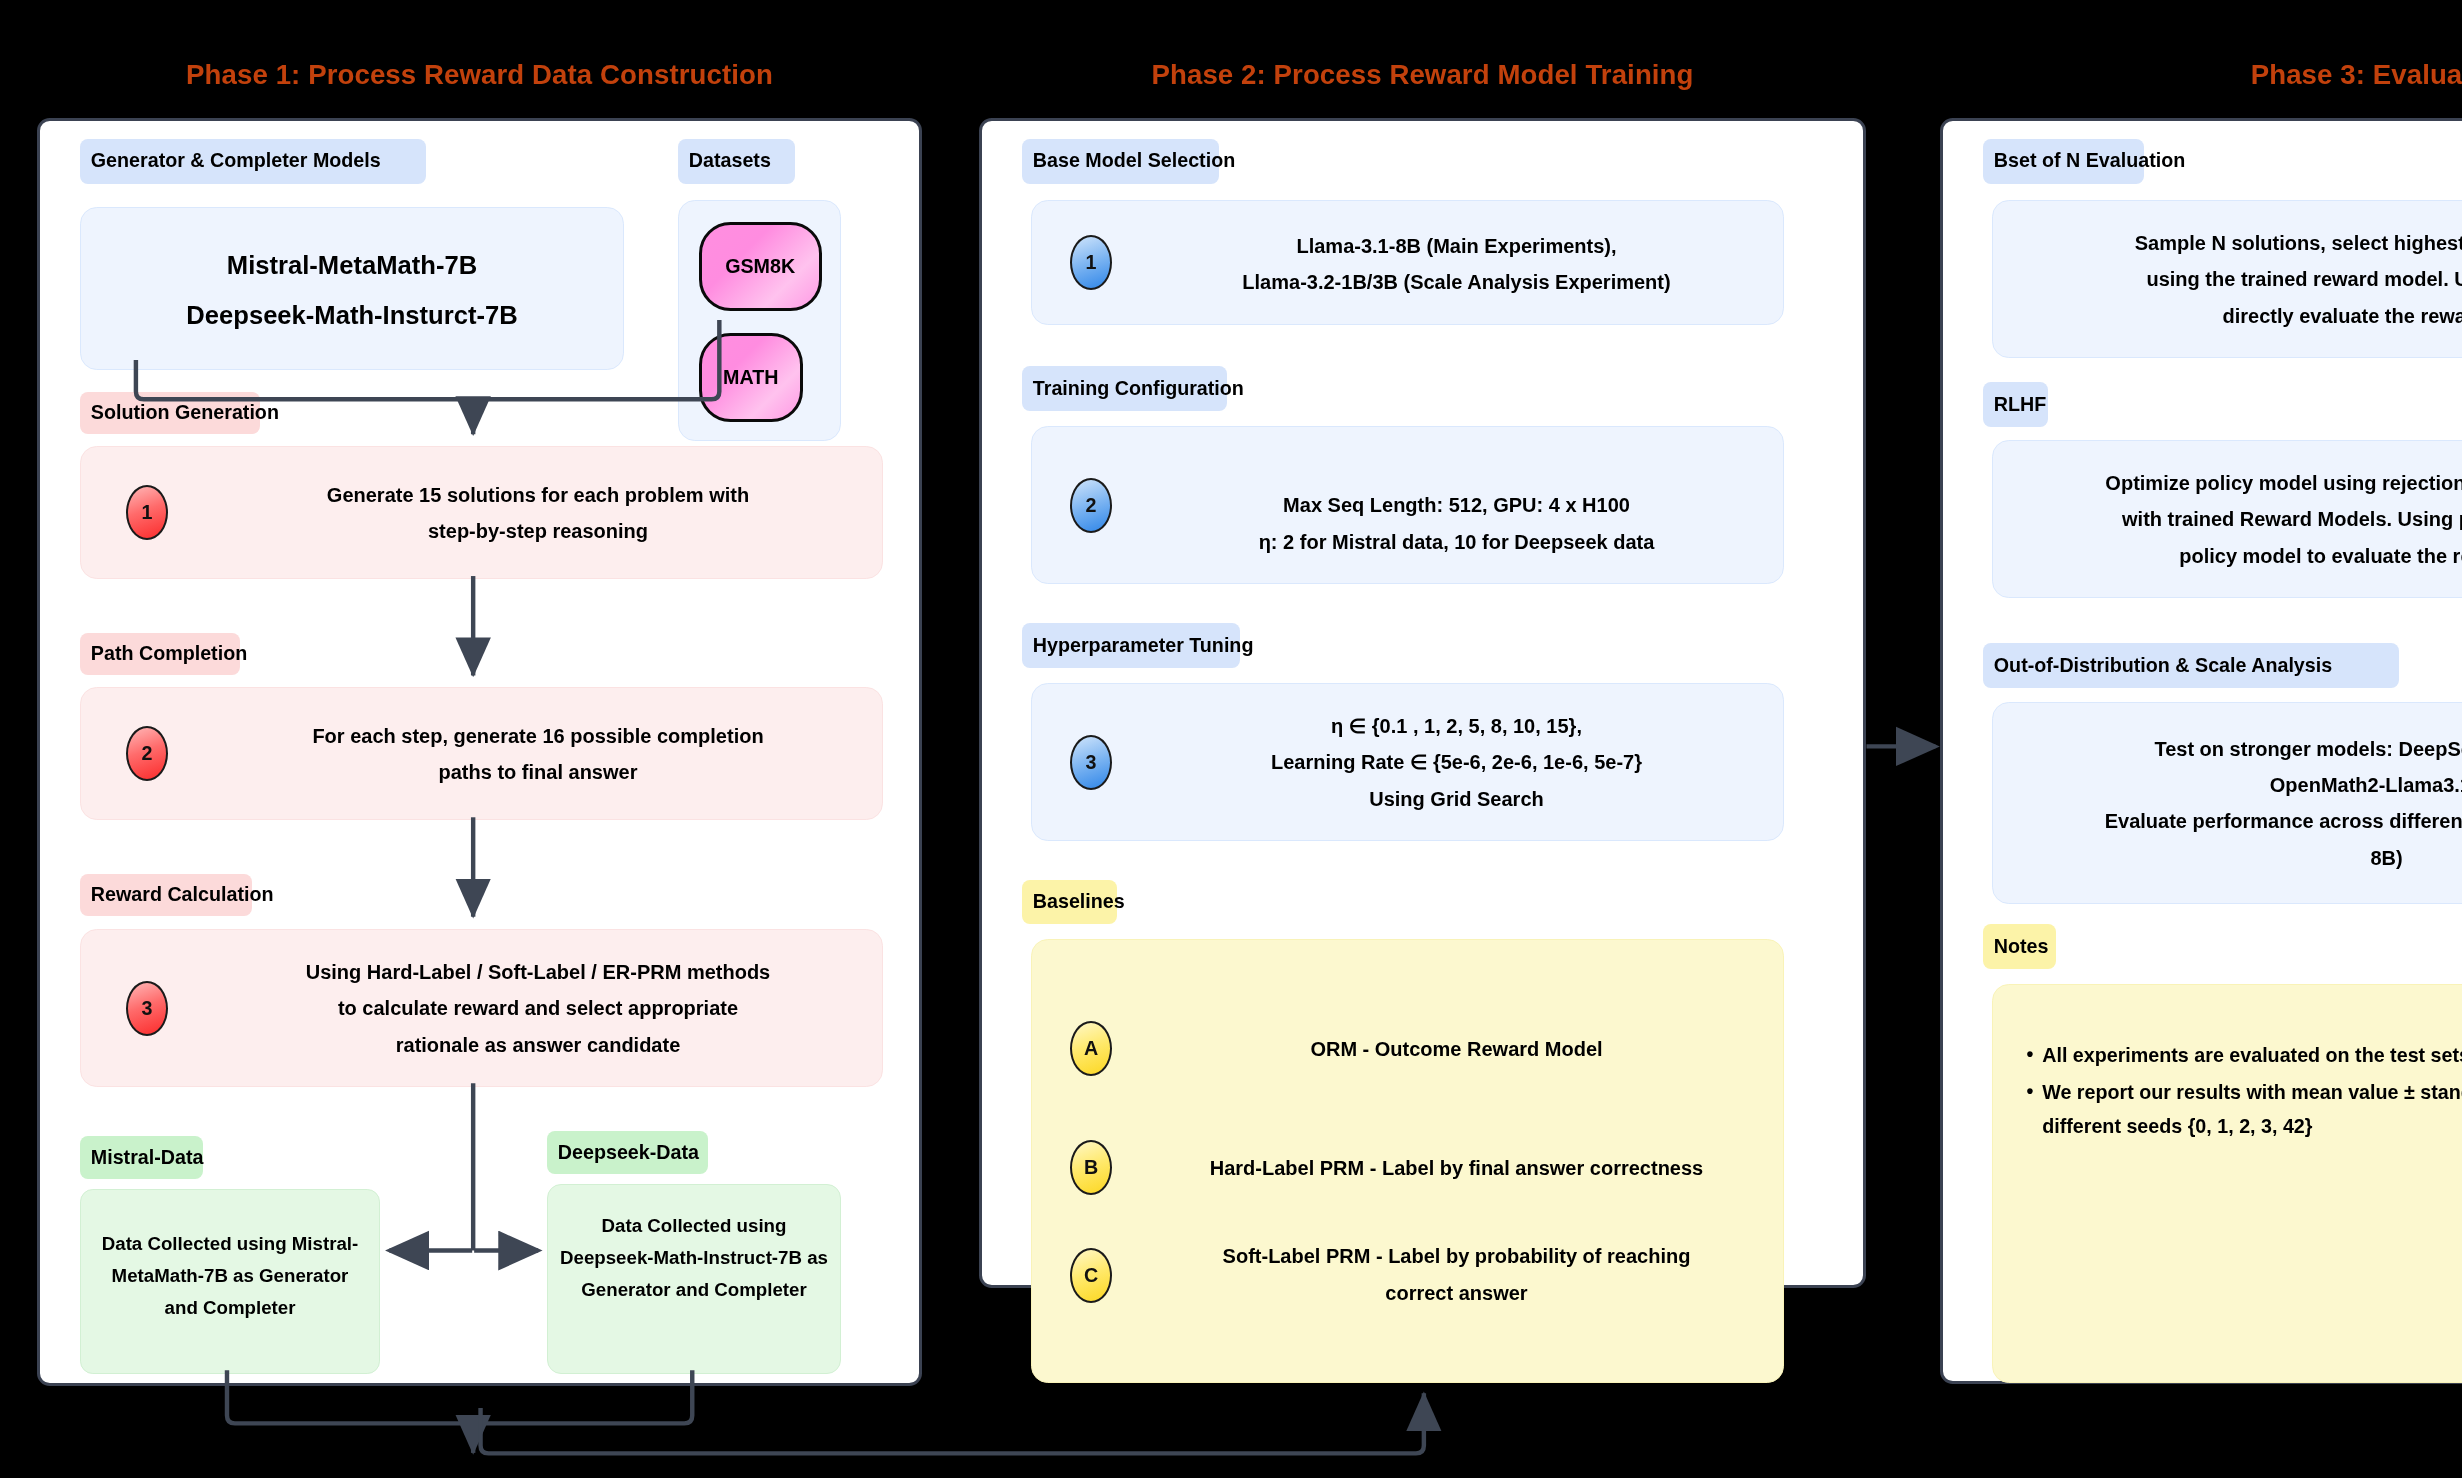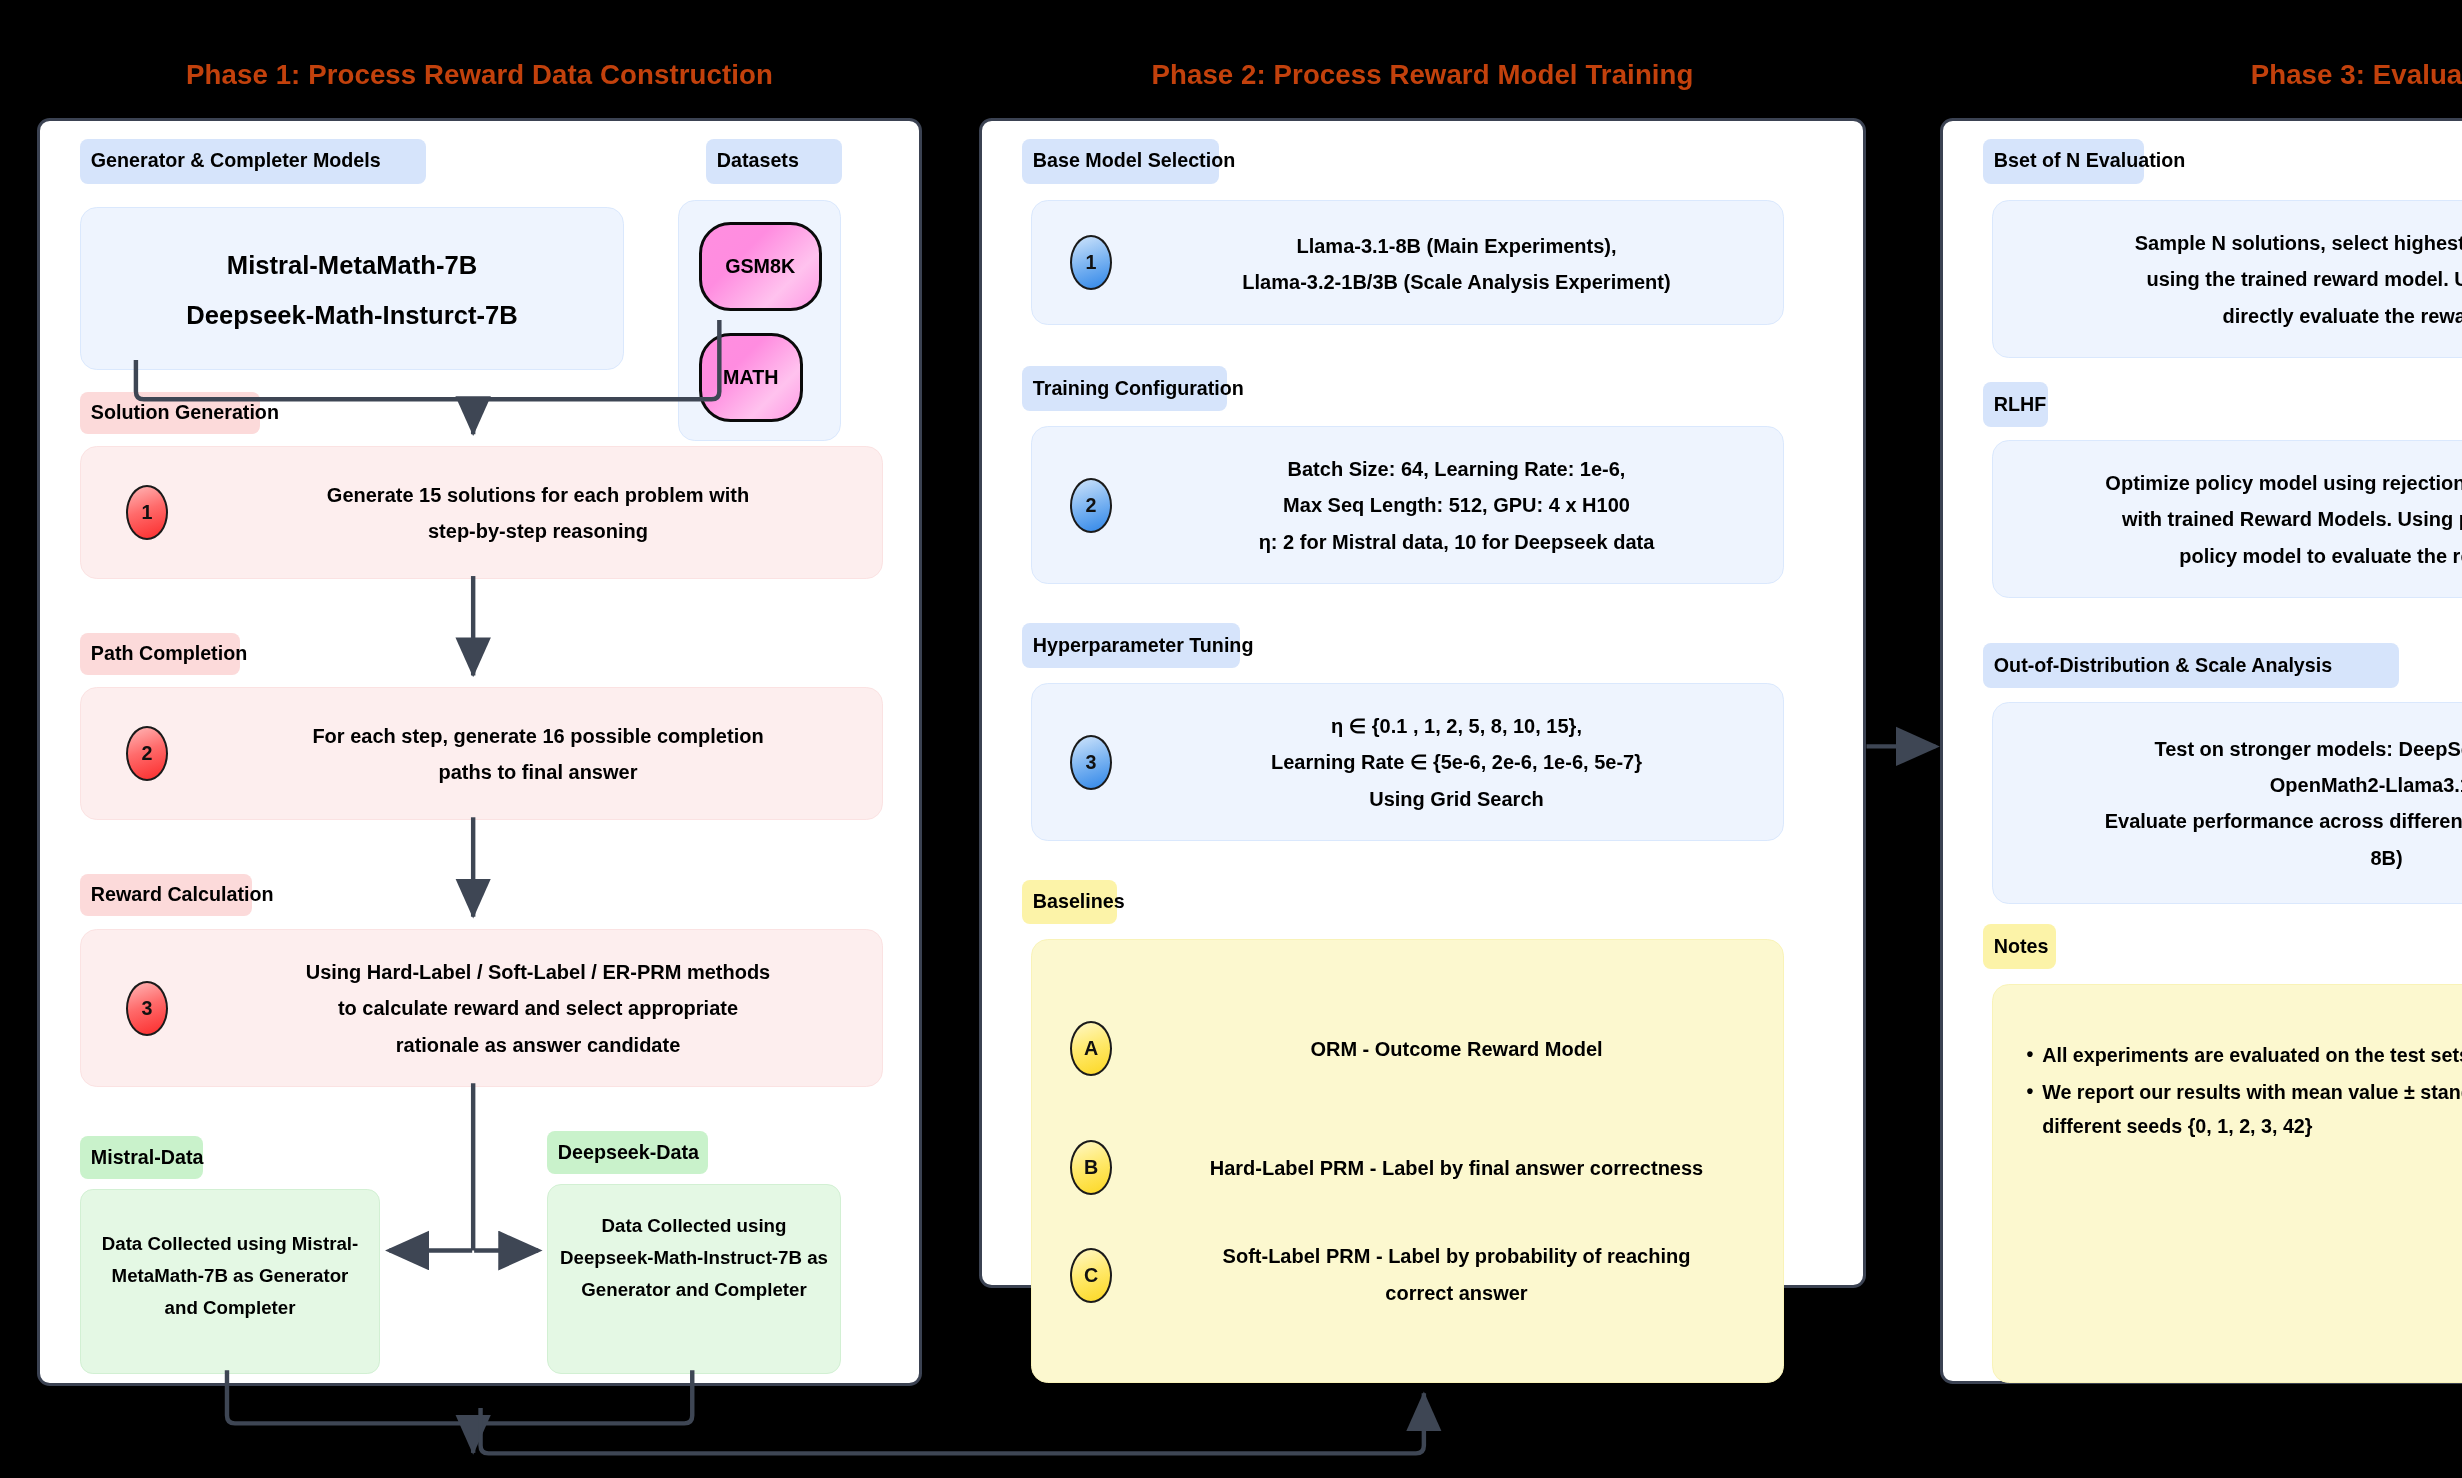--- a/index.html
+++ b/index.html
@@ -91,21 +91,21 @@
   <div class="phase-title" style="left:37px;width:885px;top:59px;">Phase 1: Process Reward Data Construction</div>
   <div class="phase-title" style="left:979px;width:887px;top:59px;">Phase 2: Process Reward Model Training</div>
   <div class="phase-title" style="left:1940px;width:884px;top:59px;">Phase 3:  Evaluation</div>
 
   <div class="panel" style="left:37px;top:118px;width:885px;height:1268px;">
 
     <div class="chip chip-blue" style="left:40px;top:17.7px;width:346px;height:45px;">
       <span>Generator &amp; Completer Models</span>
     </div>
 
-    <div class="chip chip-blue" style="left:638px;top:17.7px;width:136px;height:45px;margin-left:28px;">
+    <div class="chip chip-blue" style="left:638px;top:17.7px;width:117px;height:45px;">
       <span>Datasets</span>
     </div>
 
     <div class="card card-blue" style="left:40px;top:86px;width:544px;height:163px;">
       <div class="card-text" style="top:35px;font-size:25.6px;">Mistral-MetaMath-7B</div>
       <div class="card-text" style="top:85px;font-size:25.6px;">Deepseek-Math-Insturct-7B</div>
     </div>
 
     <div class="card card-blue" style="left:638px;top:79px;width:163px;height:241px;">
       <div class="pill" style="left:19.7px;top:20.7px;width:123px;height:89px;">
@@ -178,21 +178,20 @@
       <div class="card-text" style="top:64px;left:98px;">Llama-3.2-1B/3B (Scale Analysis Experiment)</div>
     </div>
 
     <div class="chip chip-blue" style="left:40px;top:245px;width:205px;height:45px;">
       <span>Training Configuration</span>
     </div>
     <div class="card card-blue" style="left:49px;top:305px;width:753px;height:158px;">
       <div class="badge badge-blue" style="left:38px;top:51px;">
         <span>2</span>
       </div>
-      <div class="card-text" style="top:24.6px;left:98px;">Batch Size: 64, Learning Rate: 1e-6,</div>
       <div class="card-text" style="top:61px;left:98px;">Max Seq Length: 512, GPU: 4 x H100</div>
       <div class="card-text" style="top:98px;left:98px;">η: 2 for Mistral data, 10 for Deepseek data</div>
     </div>
 
     <div class="chip chip-blue" style="left:40px;top:502px;width:218px;height:45px;">
       <span>Hyperparameter Tuning</span>
     </div>
     <div class="card card-blue" style="left:49px;top:562px;width:753px;height:158px;">
       <div class="badge badge-blue" style="left:38px;top:51px;">
         <span>3</span>

